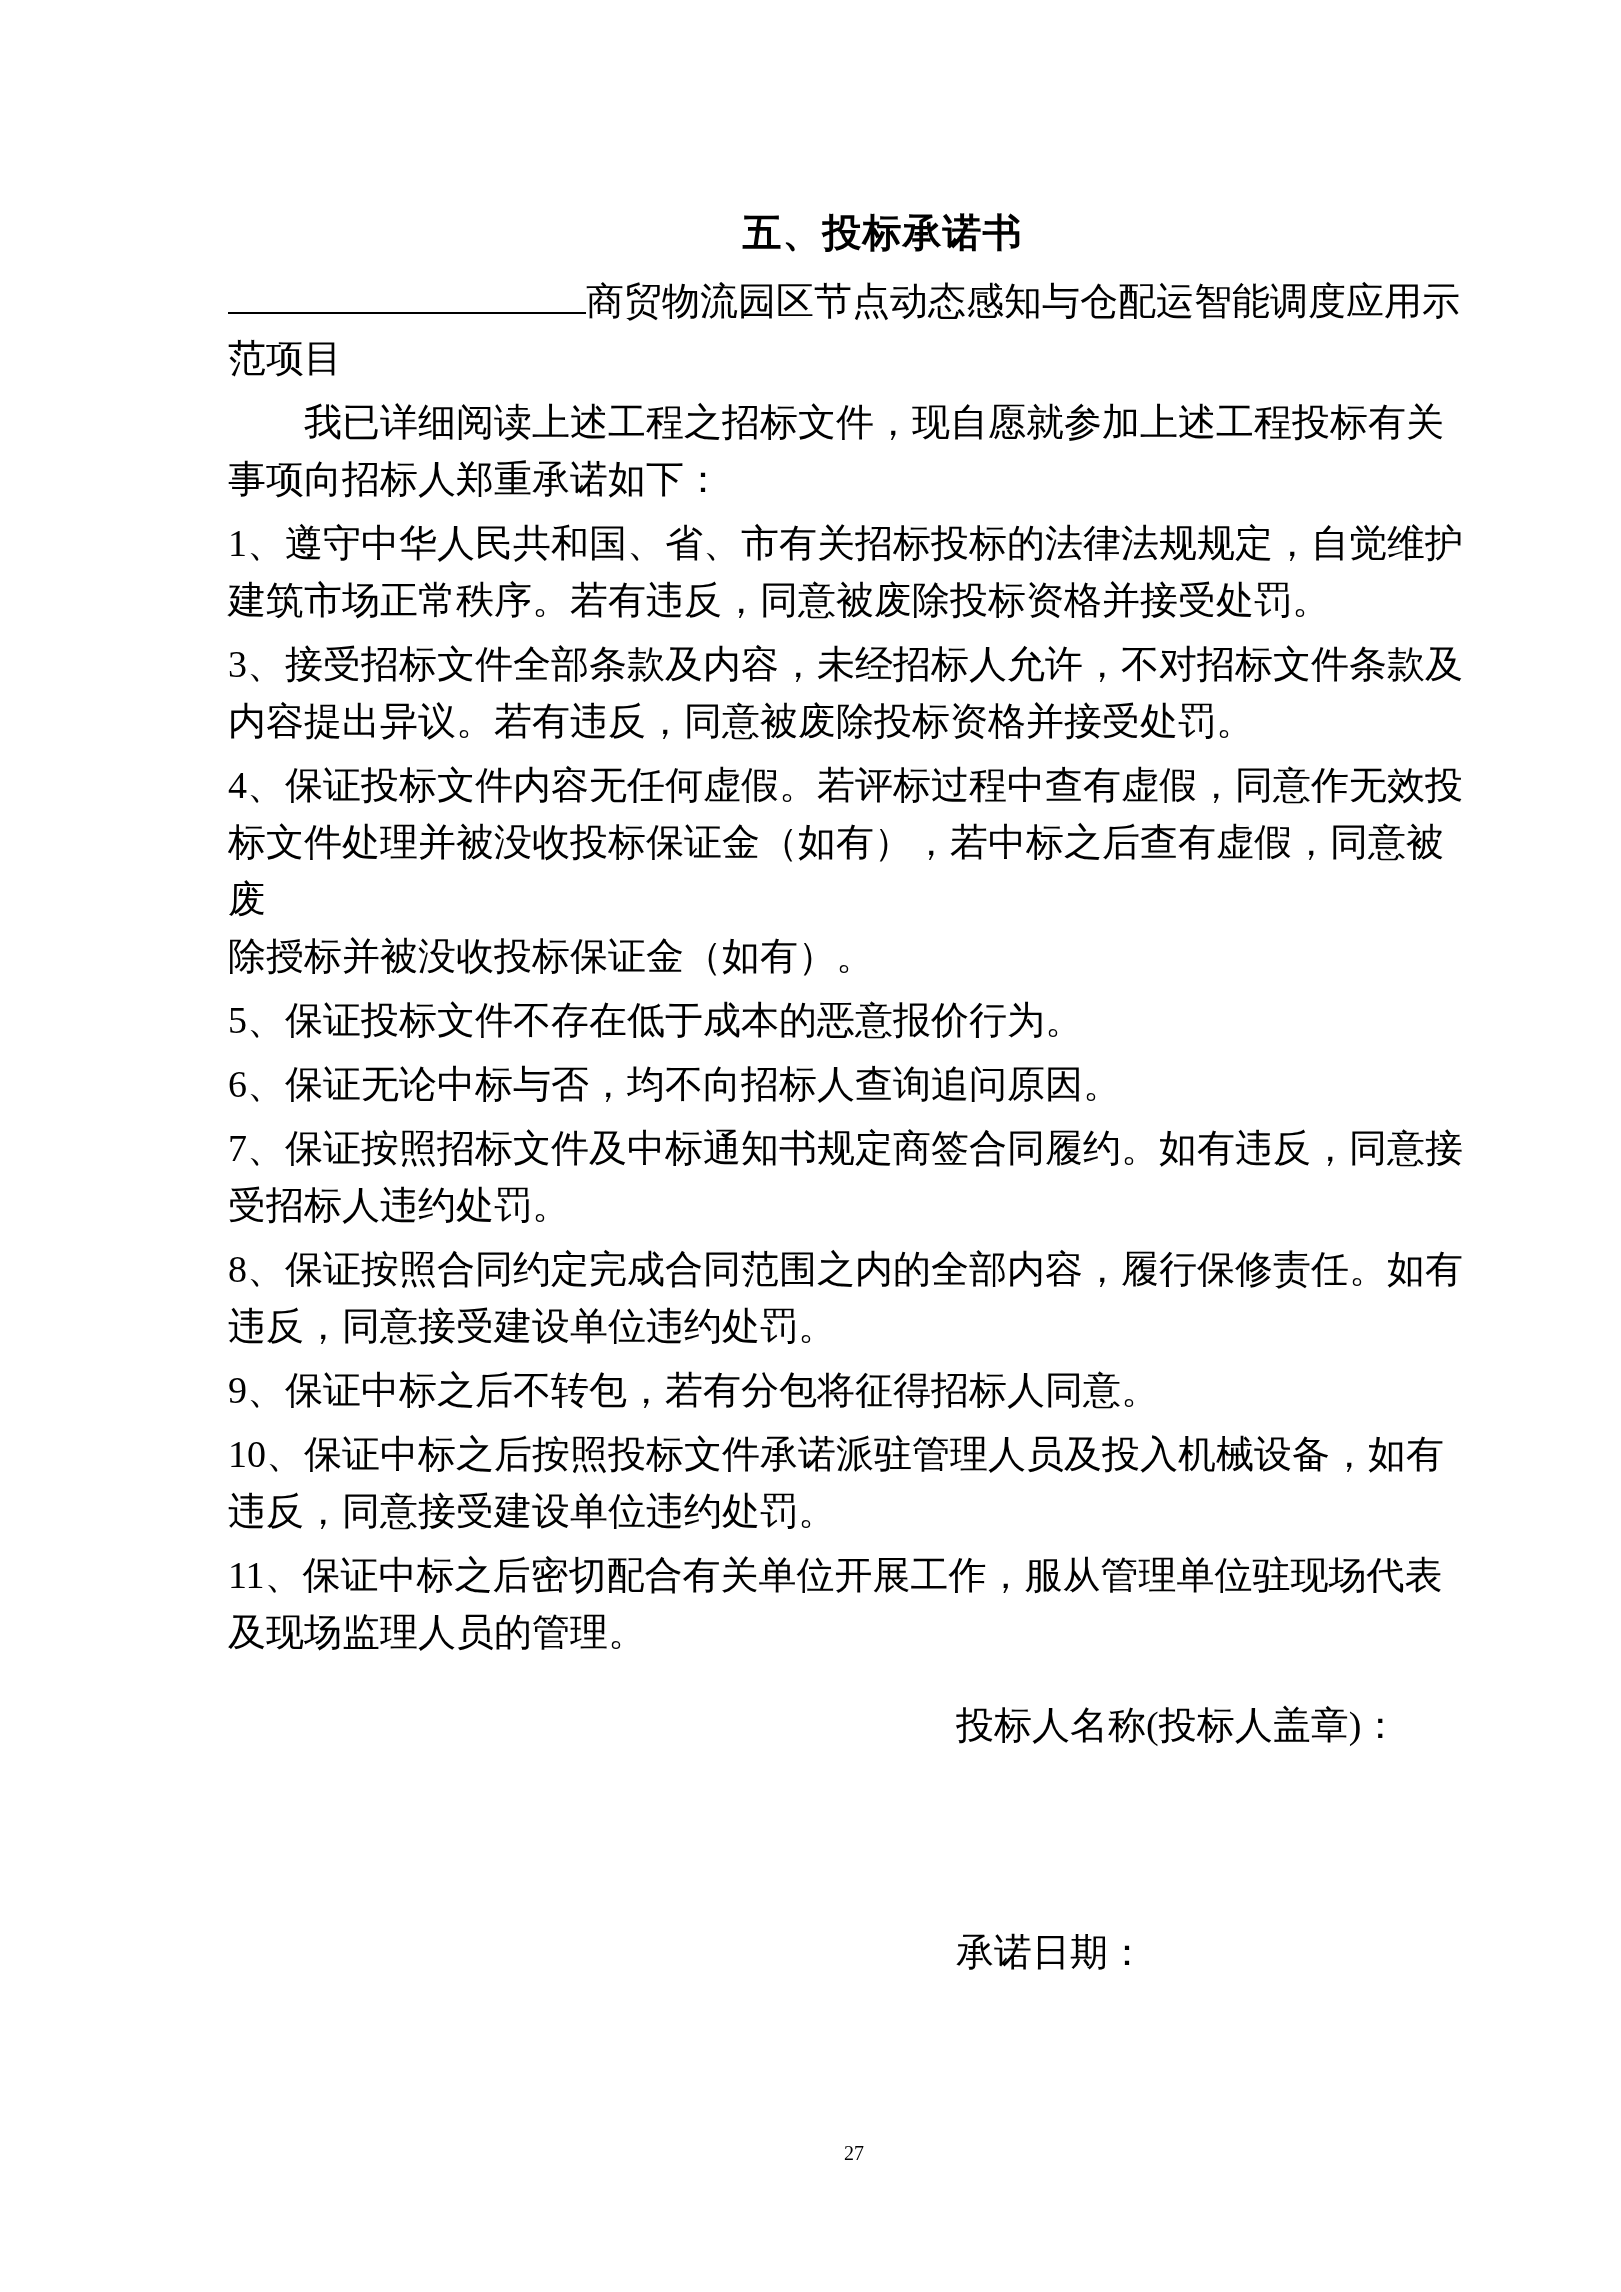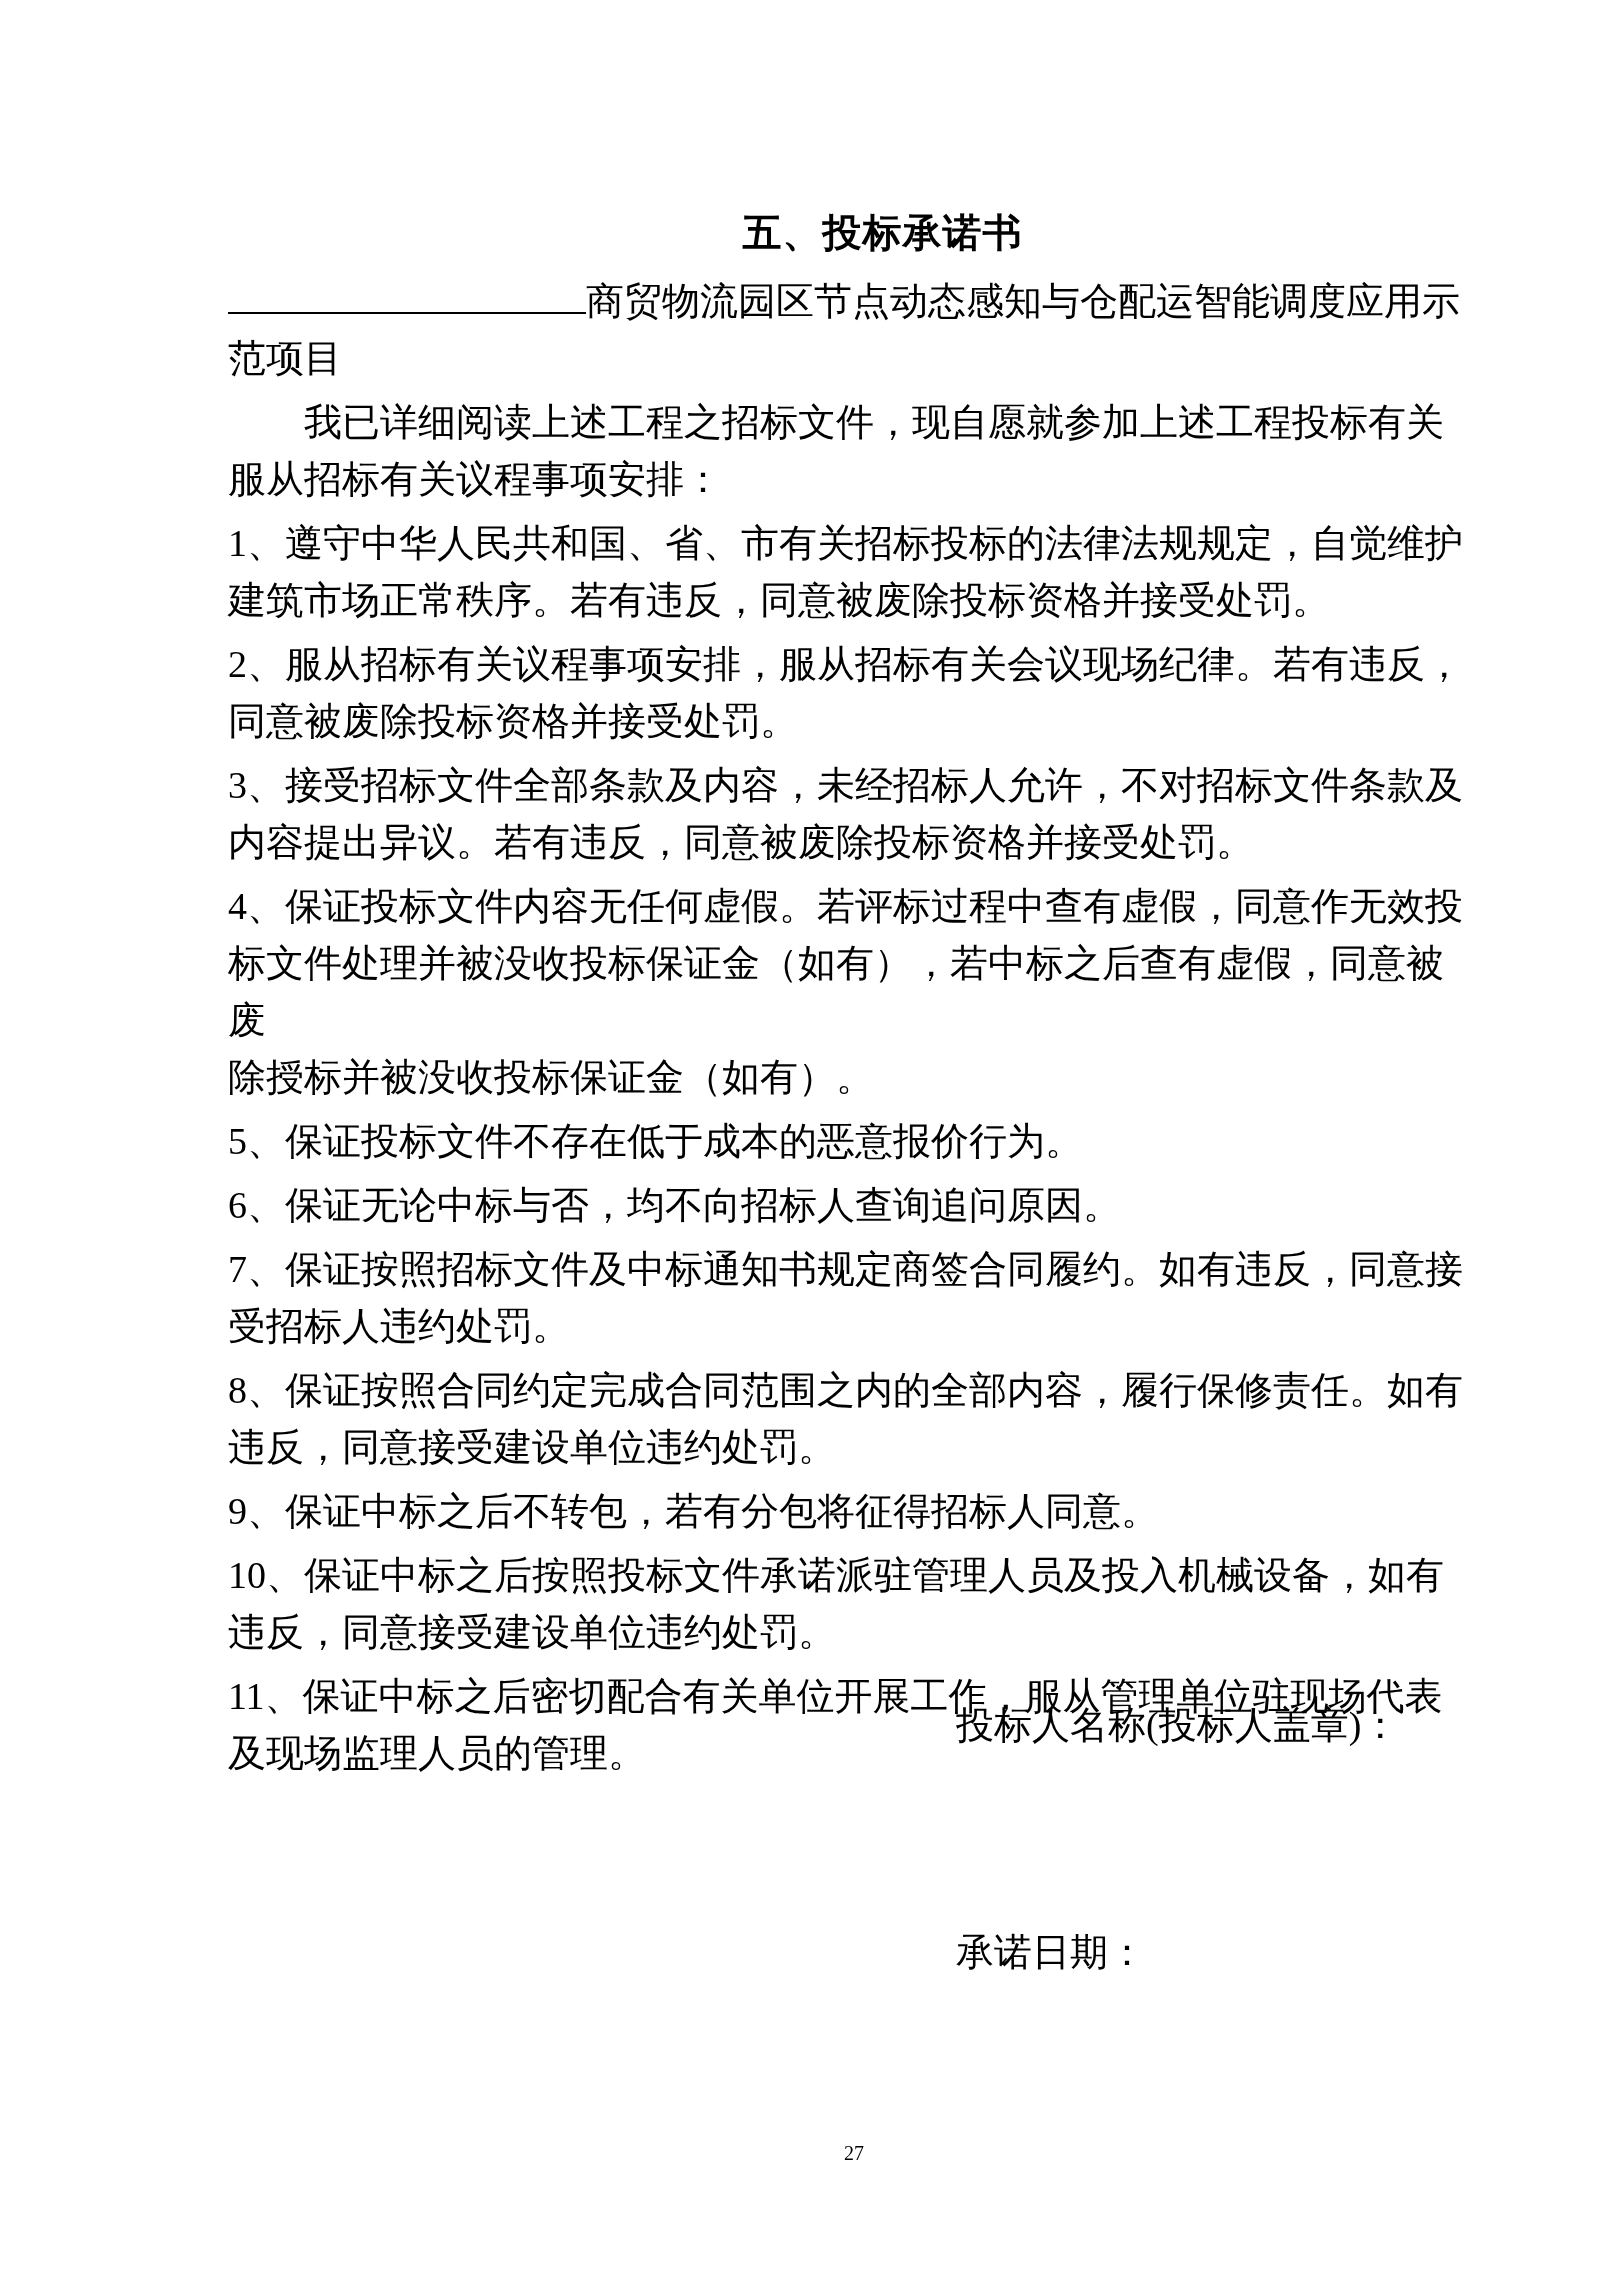--- a/index.html
+++ b/index.html
@@ -80,26 +80,24 @@
   <div class="doc-col">
 
     <h1 class="doc-title">五、投标承诺书</h1>
 
     <div class="doc-body">
 
       <p><span class="blank-line"></span><span>商贸物流园区节点动态感知与仓配运智能调度应用示
 范项目</span></p>
 
       <p class="para-intro">我已详细阅读上述工程之招标文件，现自愿就参加上述工程投标有关
-服从招标有关议程事项安排：</p>
+事项向招标人郑重承诺如下：</p>
 
       <p>1、遵守中华人民共和国、省、市有关招标投标的法律法规规定，自觉维护
 建筑市场正常秩序。若有违反，同意被废除投标资格并接受处罚。</p>
-      <p>2、服从招标有关议程事项安排，服从招标有关会议现场纪律。若有违反，
-同意被废除投标资格并接受处罚。</p>
       <p>3、接受招标文件全部条款及内容，未经招标人允许，不对招标文件条款及
 内容提出异议。若有违反，同意被废除投标资格并接受处罚。</p>
       <p>4、保证投标文件内容无任何虚假。若评标过程中查有虚假，同意作无效投
 标文件处理并被没收投标保证金（如有），若中标之后查有虚假，同意被废
 除授标并被没收投标保证金（如有）。</p>
       <p>5、保证投标文件不存在低于成本的恶意报价行为。</p>
       <p>6、保证无论中标与否，均不向招标人查询追问原因。</p>
       <p>7、保证按照招标文件及中标通知书规定商签合同履约。如有违反，同意接
 受招标人违约处罚。</p>
       <p>8、保证按照合同约定完成合同范围之内的全部内容，履行保修责任。如有

